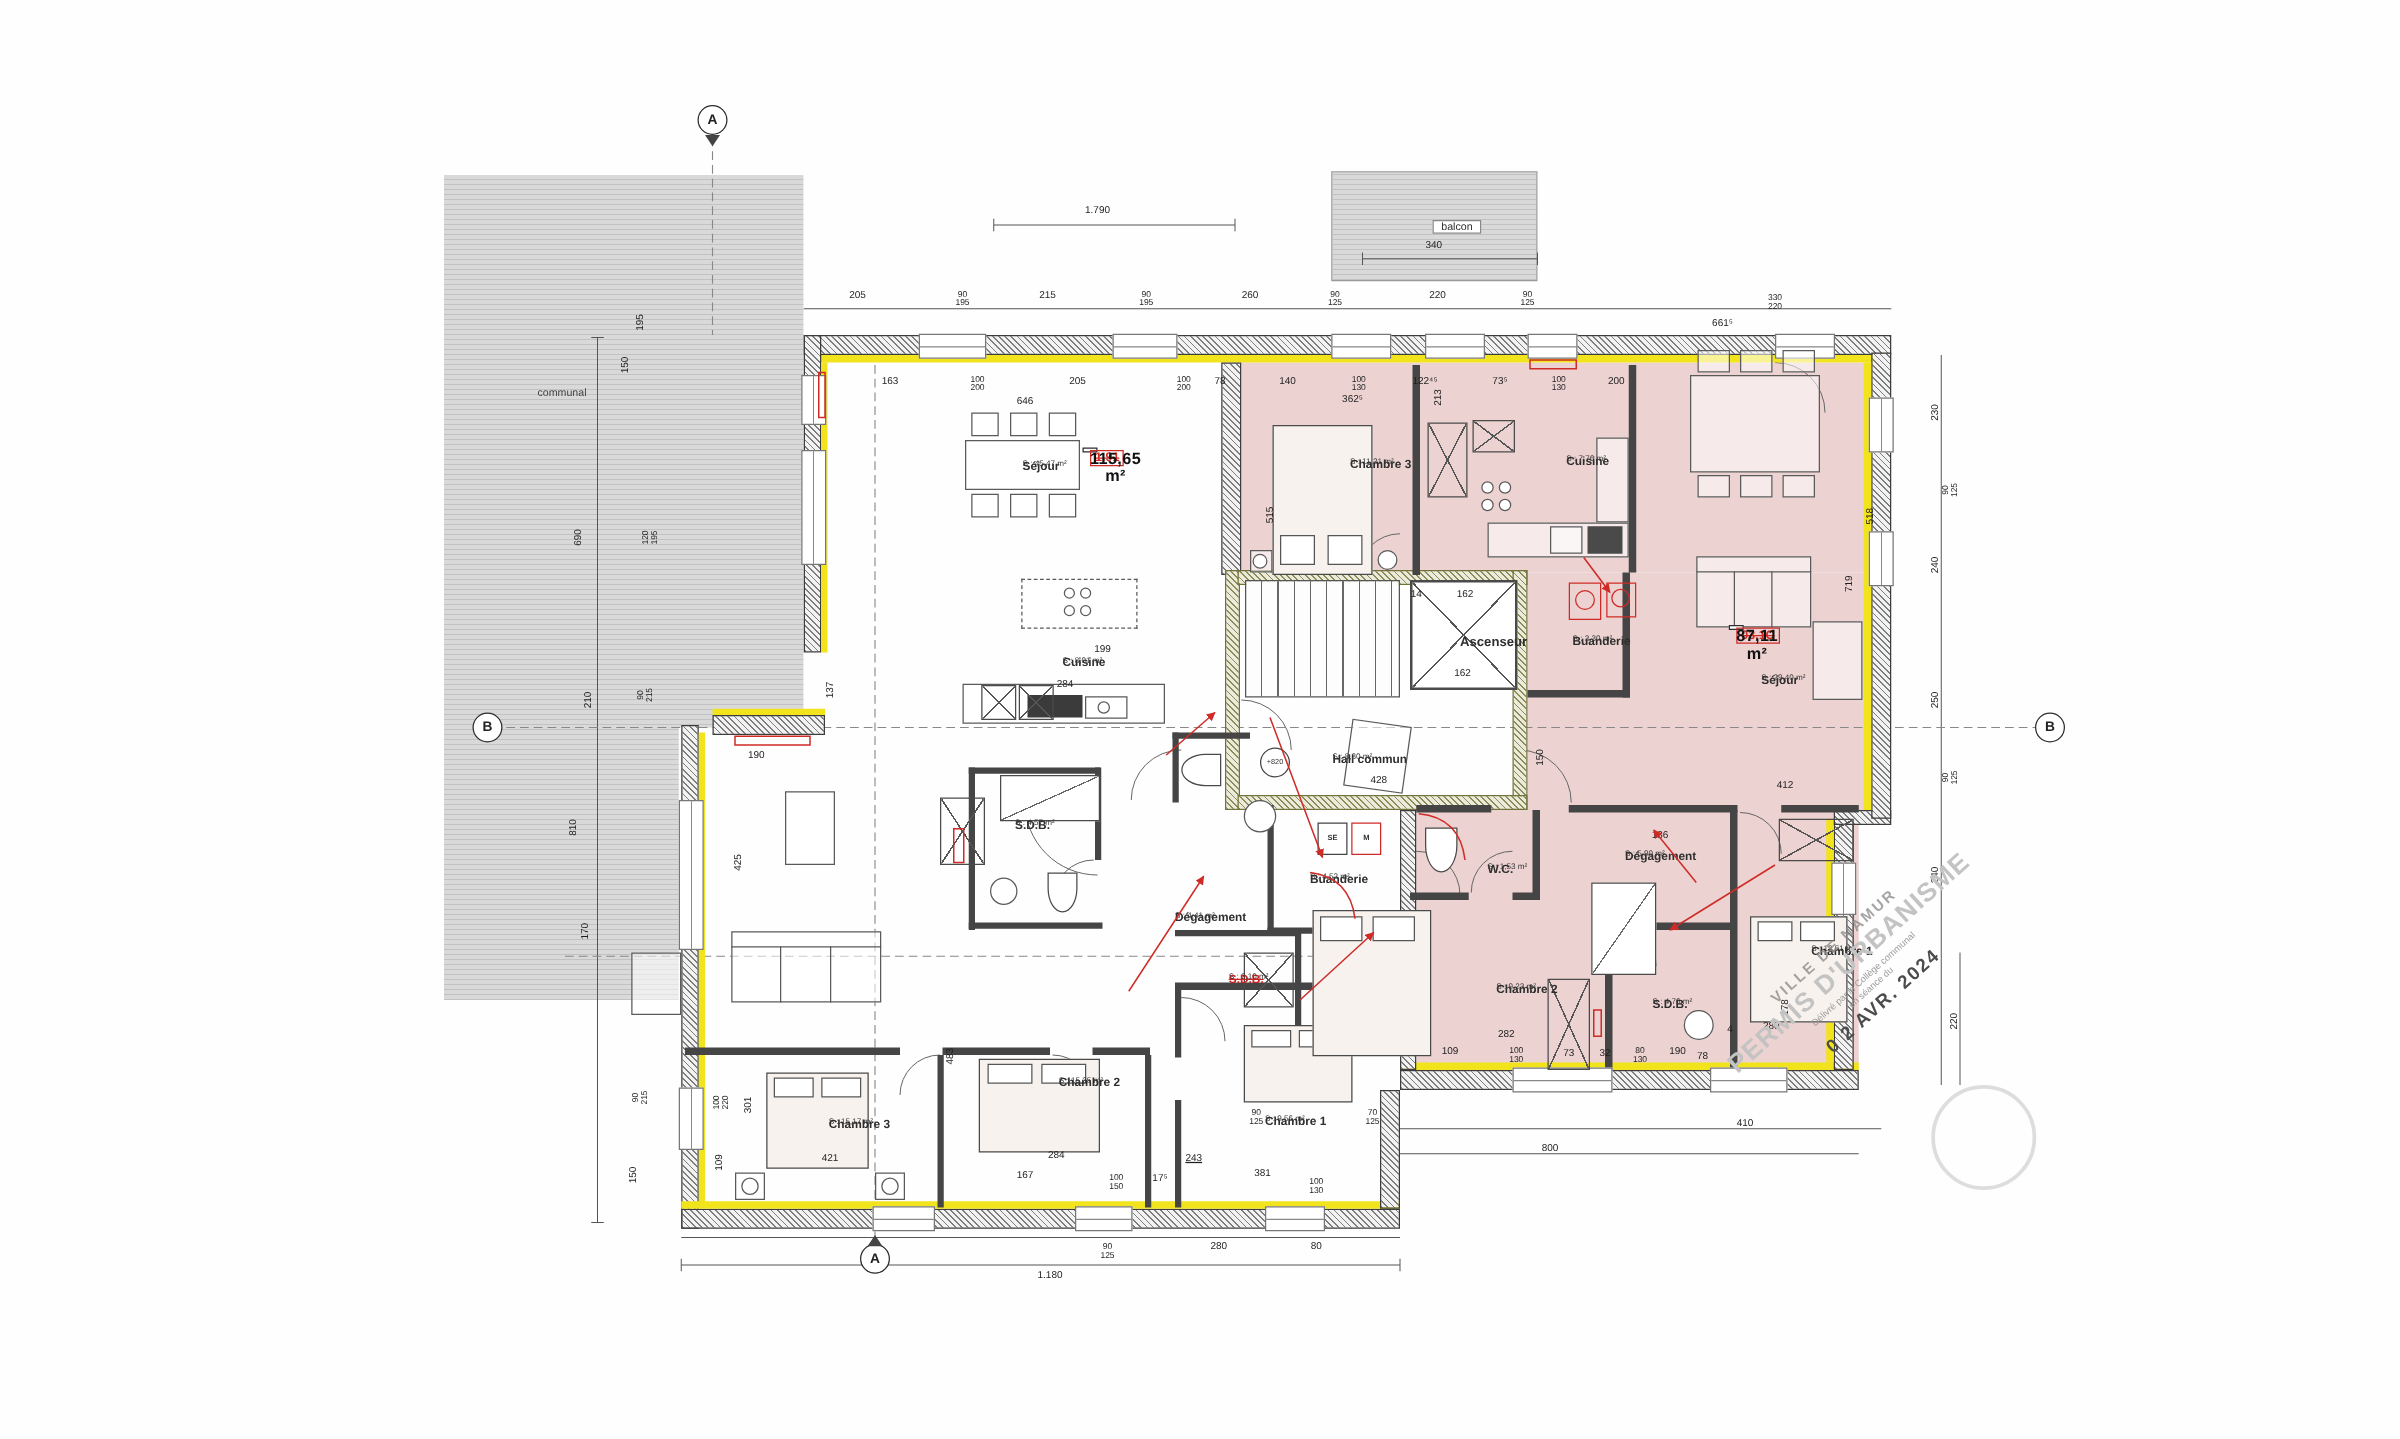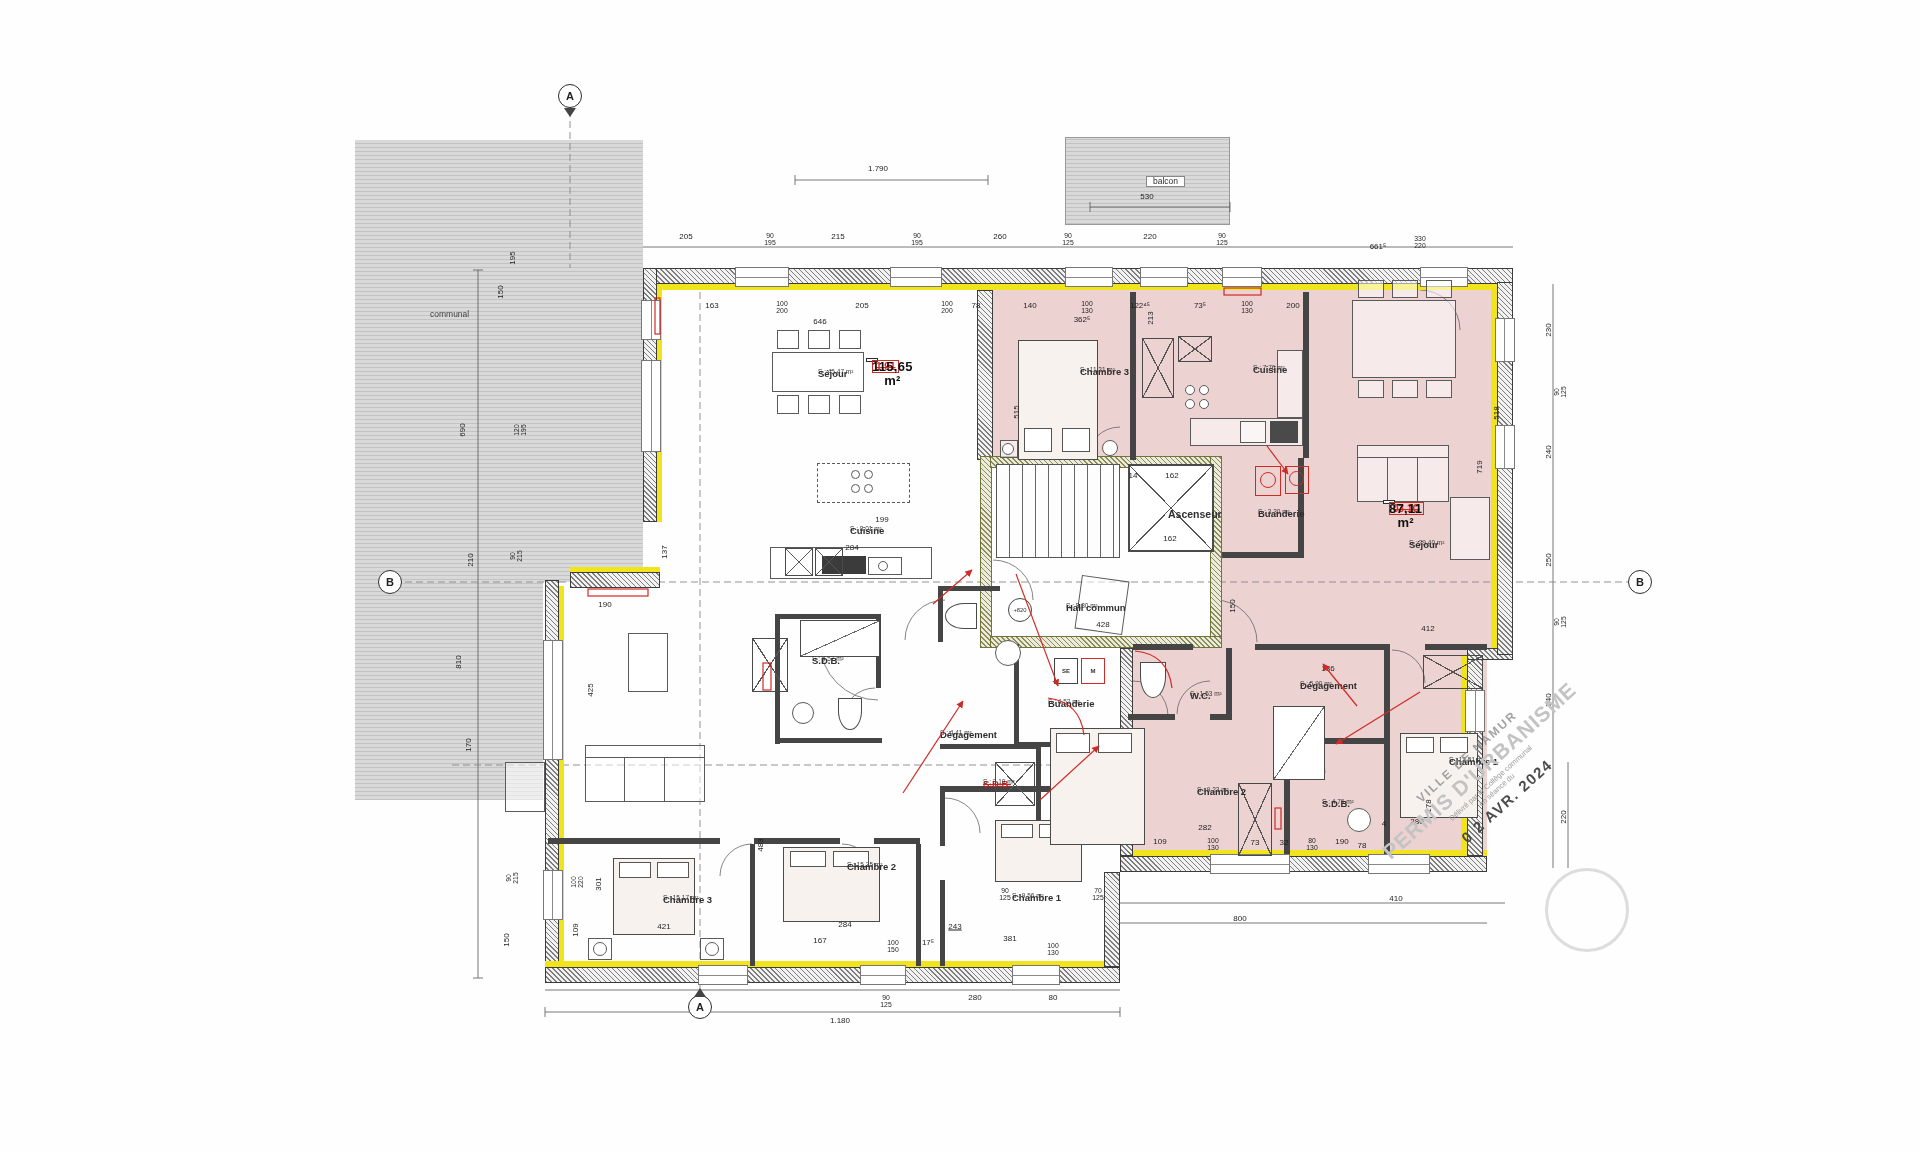--- a/index.html
+++ b/index.html
@@ -398,24 +398,24 @@
 195</span>
       <span class="dim" style="left: 838px; top: 236px;">215</span>
       <span class="dim stack" style="left: 917px; top: 240px;">90
 195</span>
       <span class="dim" style="left: 1000px; top: 236px;">260</span>
       <span class="dim stack" style="left: 1068px; top: 240px;">90
 125</span>
       <span class="dim" style="left: 1150px; top: 236px;">220</span>
       <span class="dim stack" style="left: 1222px; top: 240px;">90
 125</span>
-      <span class="dim" style="left: 1147px; top: 196px;">530</span>
+      <span class="dim" style="left: 1147px; top: 196px;">340</span>
       <span class="dim stack" style="left: 1420px; top: 243px;">330
 220</span>
-      <span class="dim" style="left: 1378px; top: 246px;">661⁵</span>
+      <span class="dim" style="left: 1378px; top: 258px;">661⁵</span>
       <span class="dim" style="left: 712px; top: 305px;">163</span>
       <span class="dim stack" style="left: 782px; top: 308px;">100
 200</span>
       <span class="dim" style="left: 862px; top: 305px;">205</span>
       <span class="dim stack" style="left: 947px; top: 308px;">100
 200</span>
       <span class="dim" style="left: 976px; top: 305px;">78</span>
       <span class="dim" style="left: 820px; top: 321px;">646</span>
       <span class="dim" style="left: 1030px; top: 305px;">140</span>
       <span class="dim stack" style="left: 1087px; top: 308px;">100

